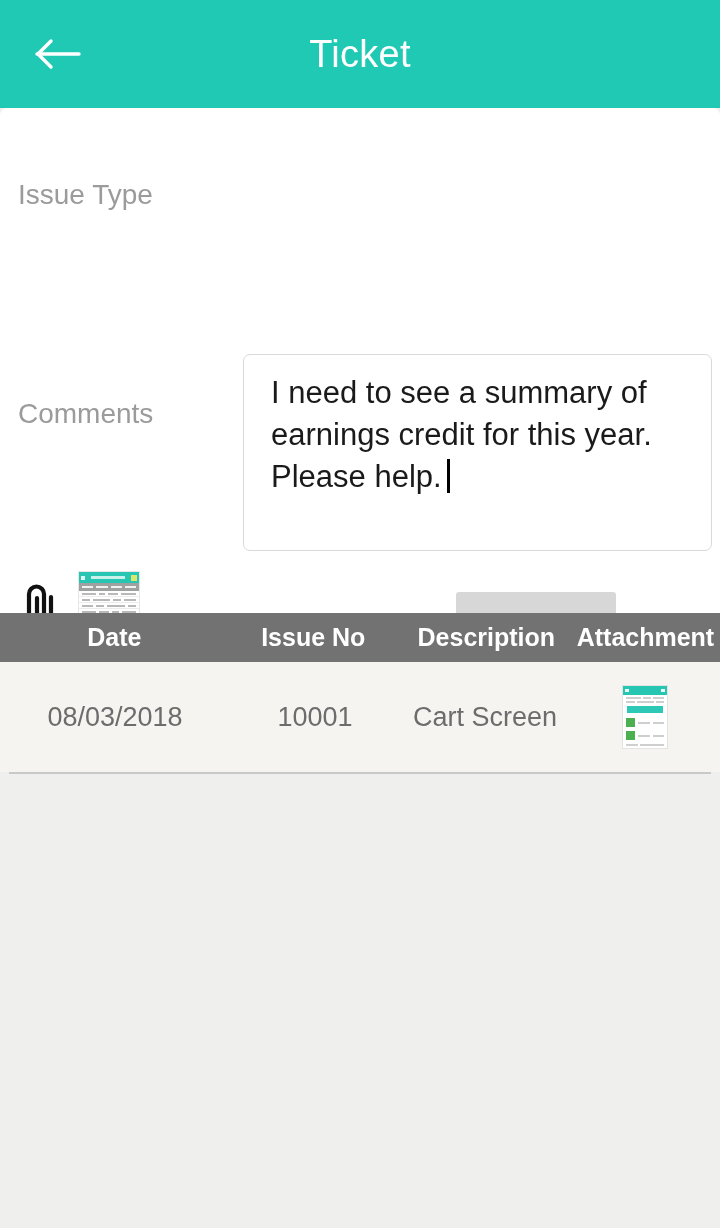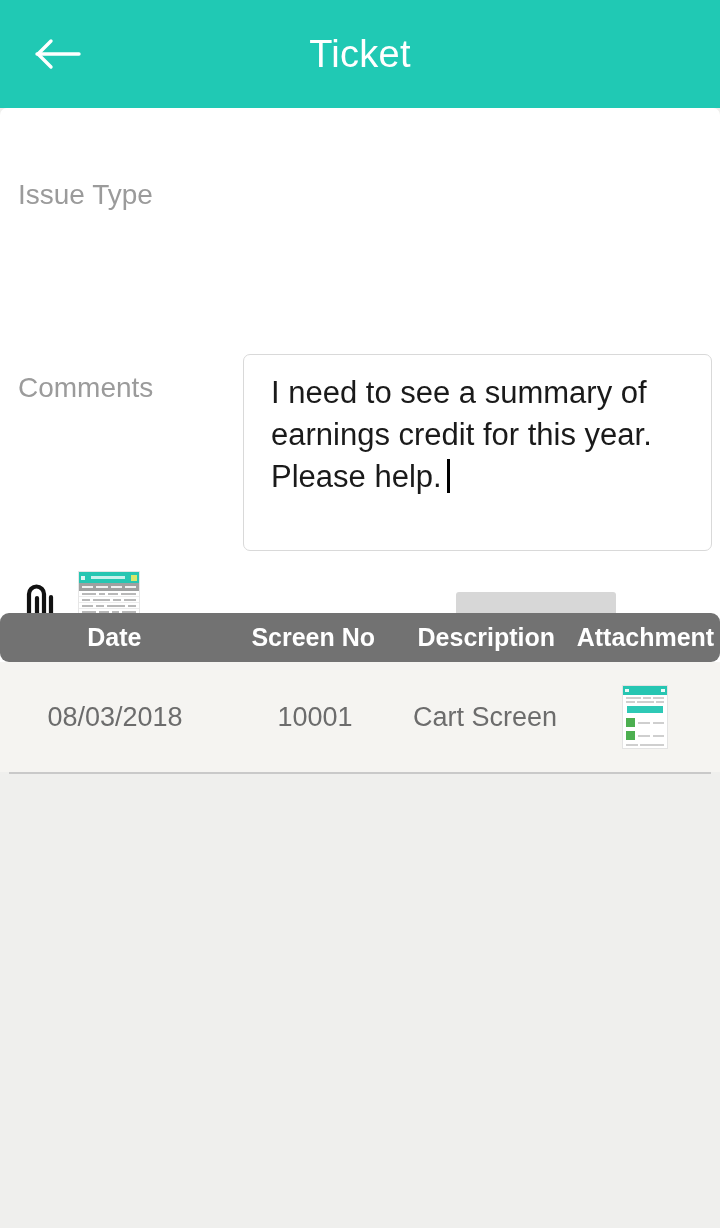--- a/index.html
+++ b/index.html
@@ -89,21 +89,21 @@
     height: 0;
     border-left: 13px solid transparent;
     border-right: 13px solid transparent;
     border-top: 14px solid #7e7e7e;
     margin-right: 26px;
   }
 
   .label-comments {
     position: absolute;
     left: 18px;
-    top: 264px;
+    top: 290px;
     font-size: 28px;
     color: #9b9b9b;
   }
   .textarea-box {
     position: absolute;
     left: 243px;
     top: 246px;
     width: 469px;
     height: 197px;
     box-sizing: border-box;
@@ -225,21 +225,20 @@
     width: 720px;
   }
   .t-header {
     height: 49px;
     background: #727272;
     display: flex;
     align-items: center;
     color: #ffffff;
     font-size: 25px;
     font-weight: 700;
-    border-radius: 9px;
   }
   .t-data-row {
     height: 110px;
     background: #f5f4f1;
     display: flex;
     align-items: center;
     color: #6c6c6c;
     font-size: 27px;
   }
   .c-date   { width: 230px; text-align: center; }
@@ -392,21 +391,21 @@
 
     <div class="thumb-file-name">screen.jpeg</div>
   </div>
 
   <button class="ok-btn">OK</button>
 </div>
 
 <div class="table">
   <div class="t-header">
     <div class="c-date">Date</div>
-    <div class="c-ticket">Screen No</div>
+    <div class="c-ticket">Issue No</div>
     <div class="c-desc">Description</div>
     <div class="c-attach">Attachment</div>
   </div>
 
   <div class="t-data-row">
     <div class="c-date">08/03/2018</div>
     <div class="c-ticket">10001</div>
     <div class="c-desc">Cart Screen</div>
     <div class="c-attach">
       <div class="thumb-small">

